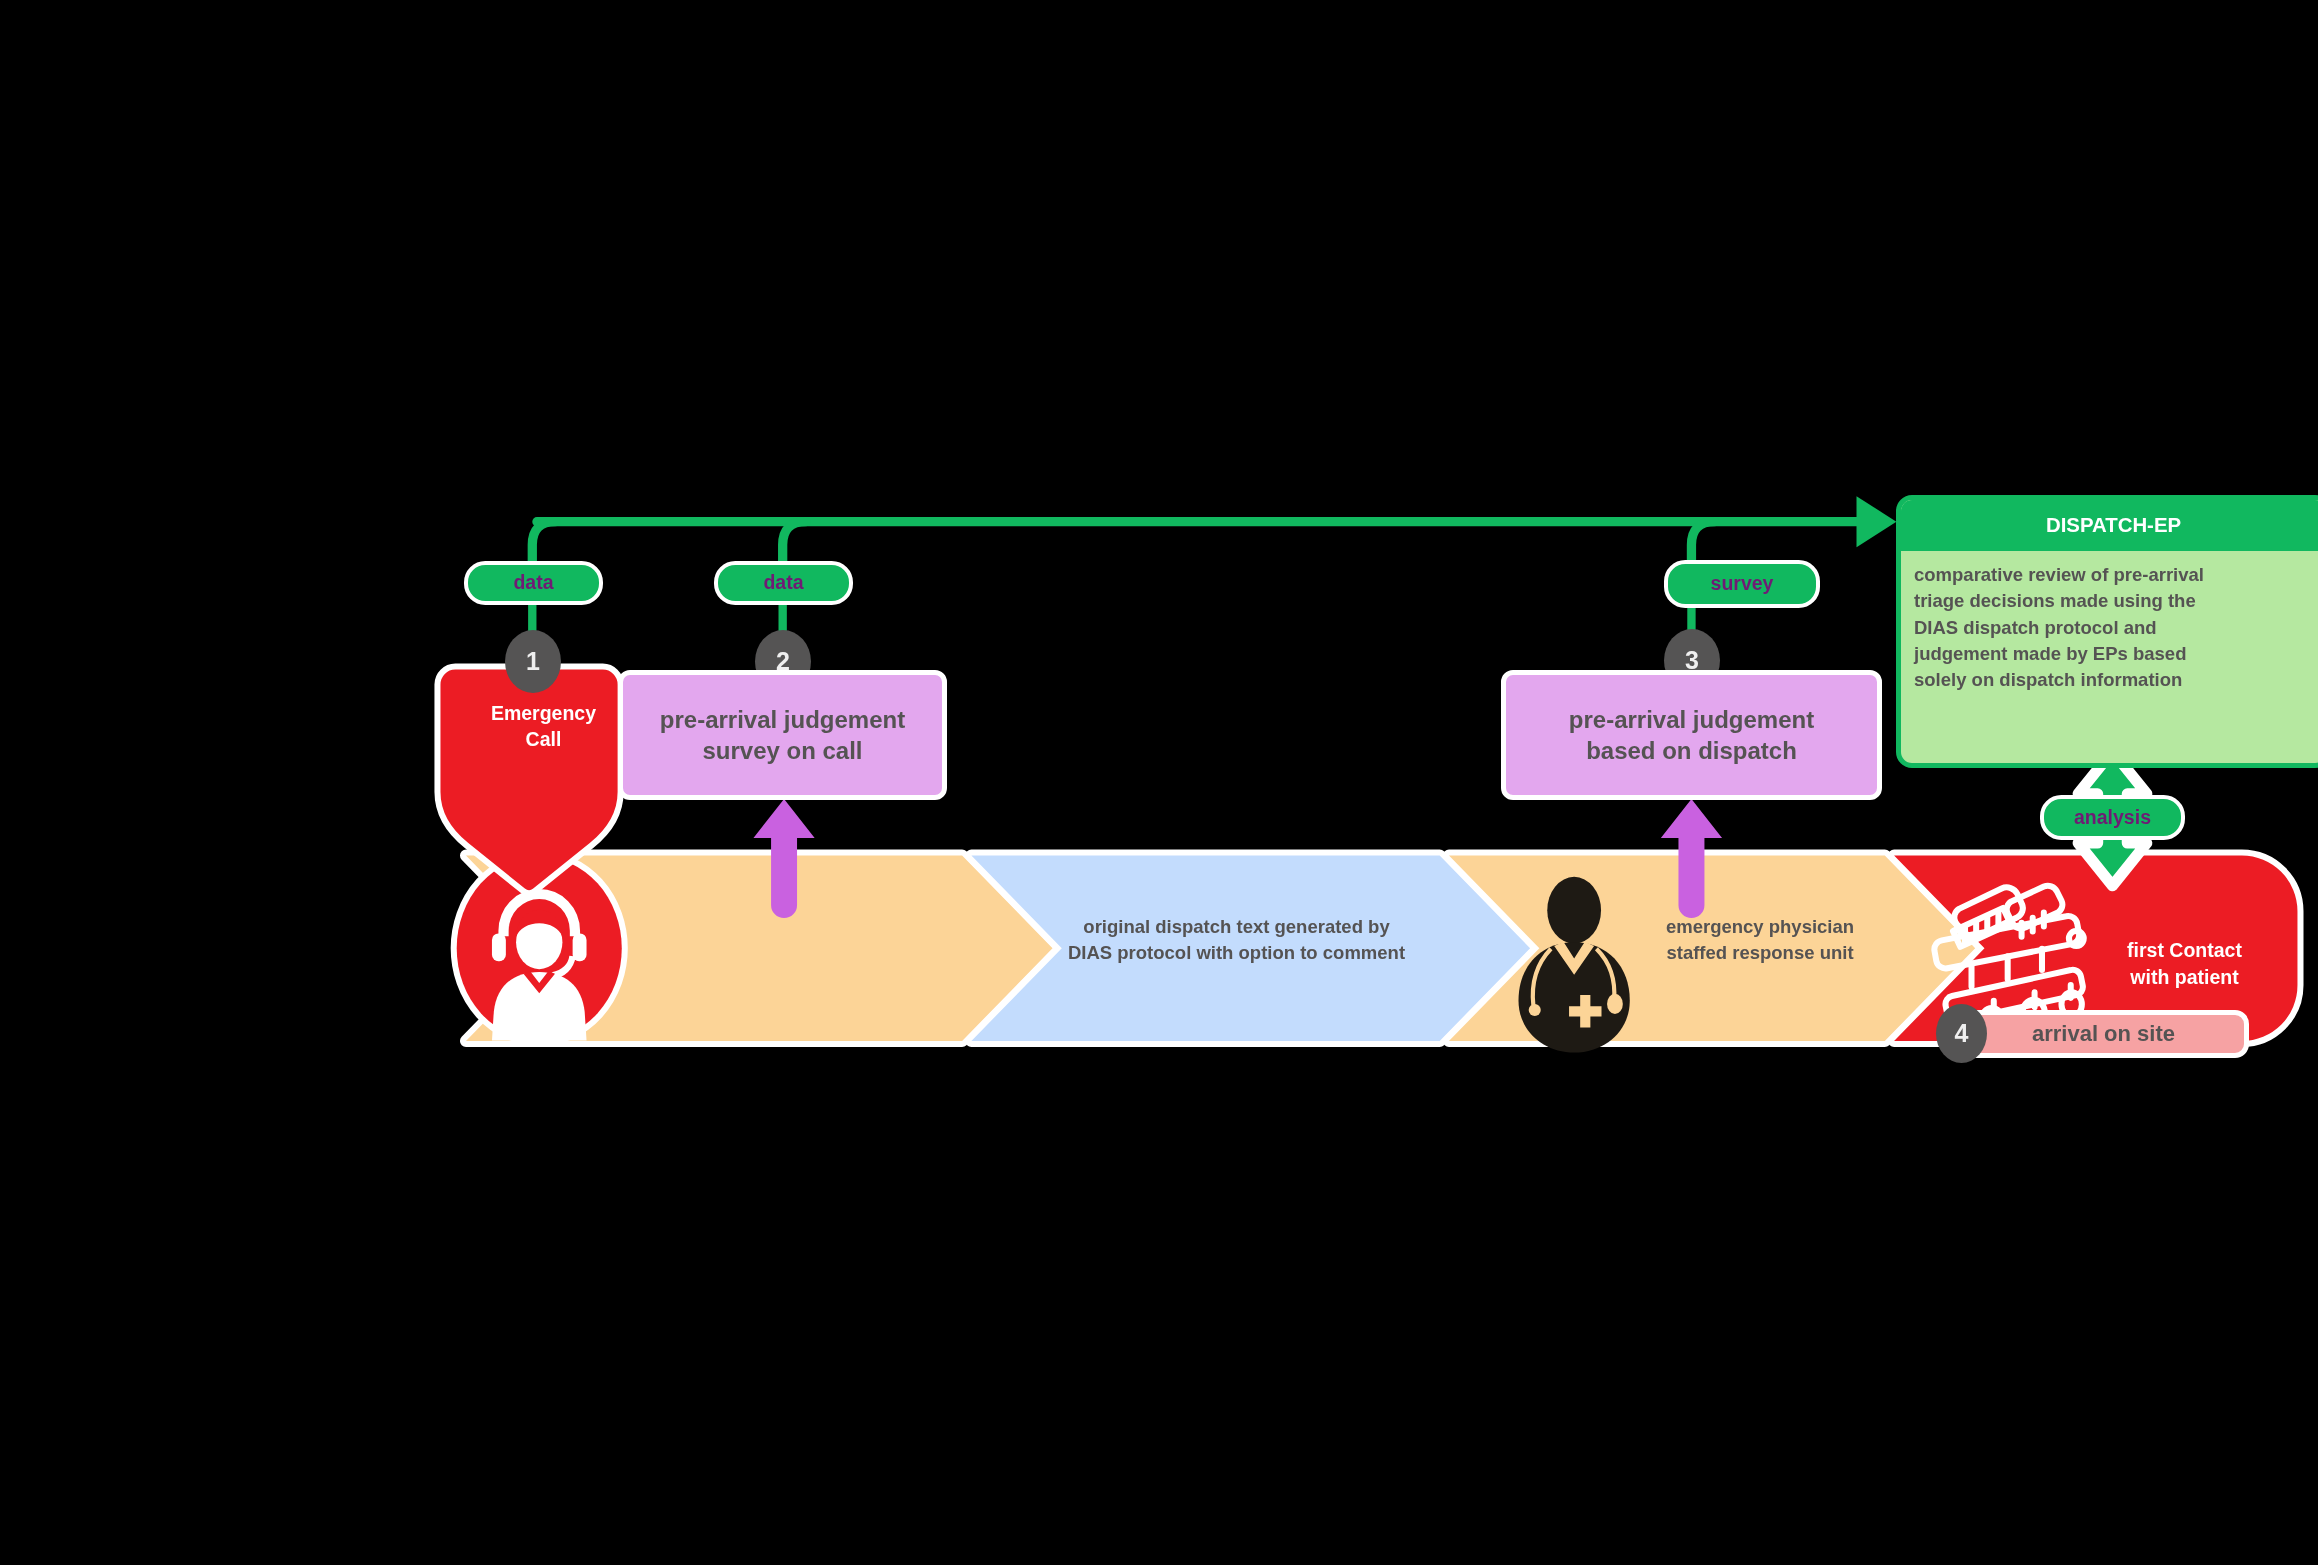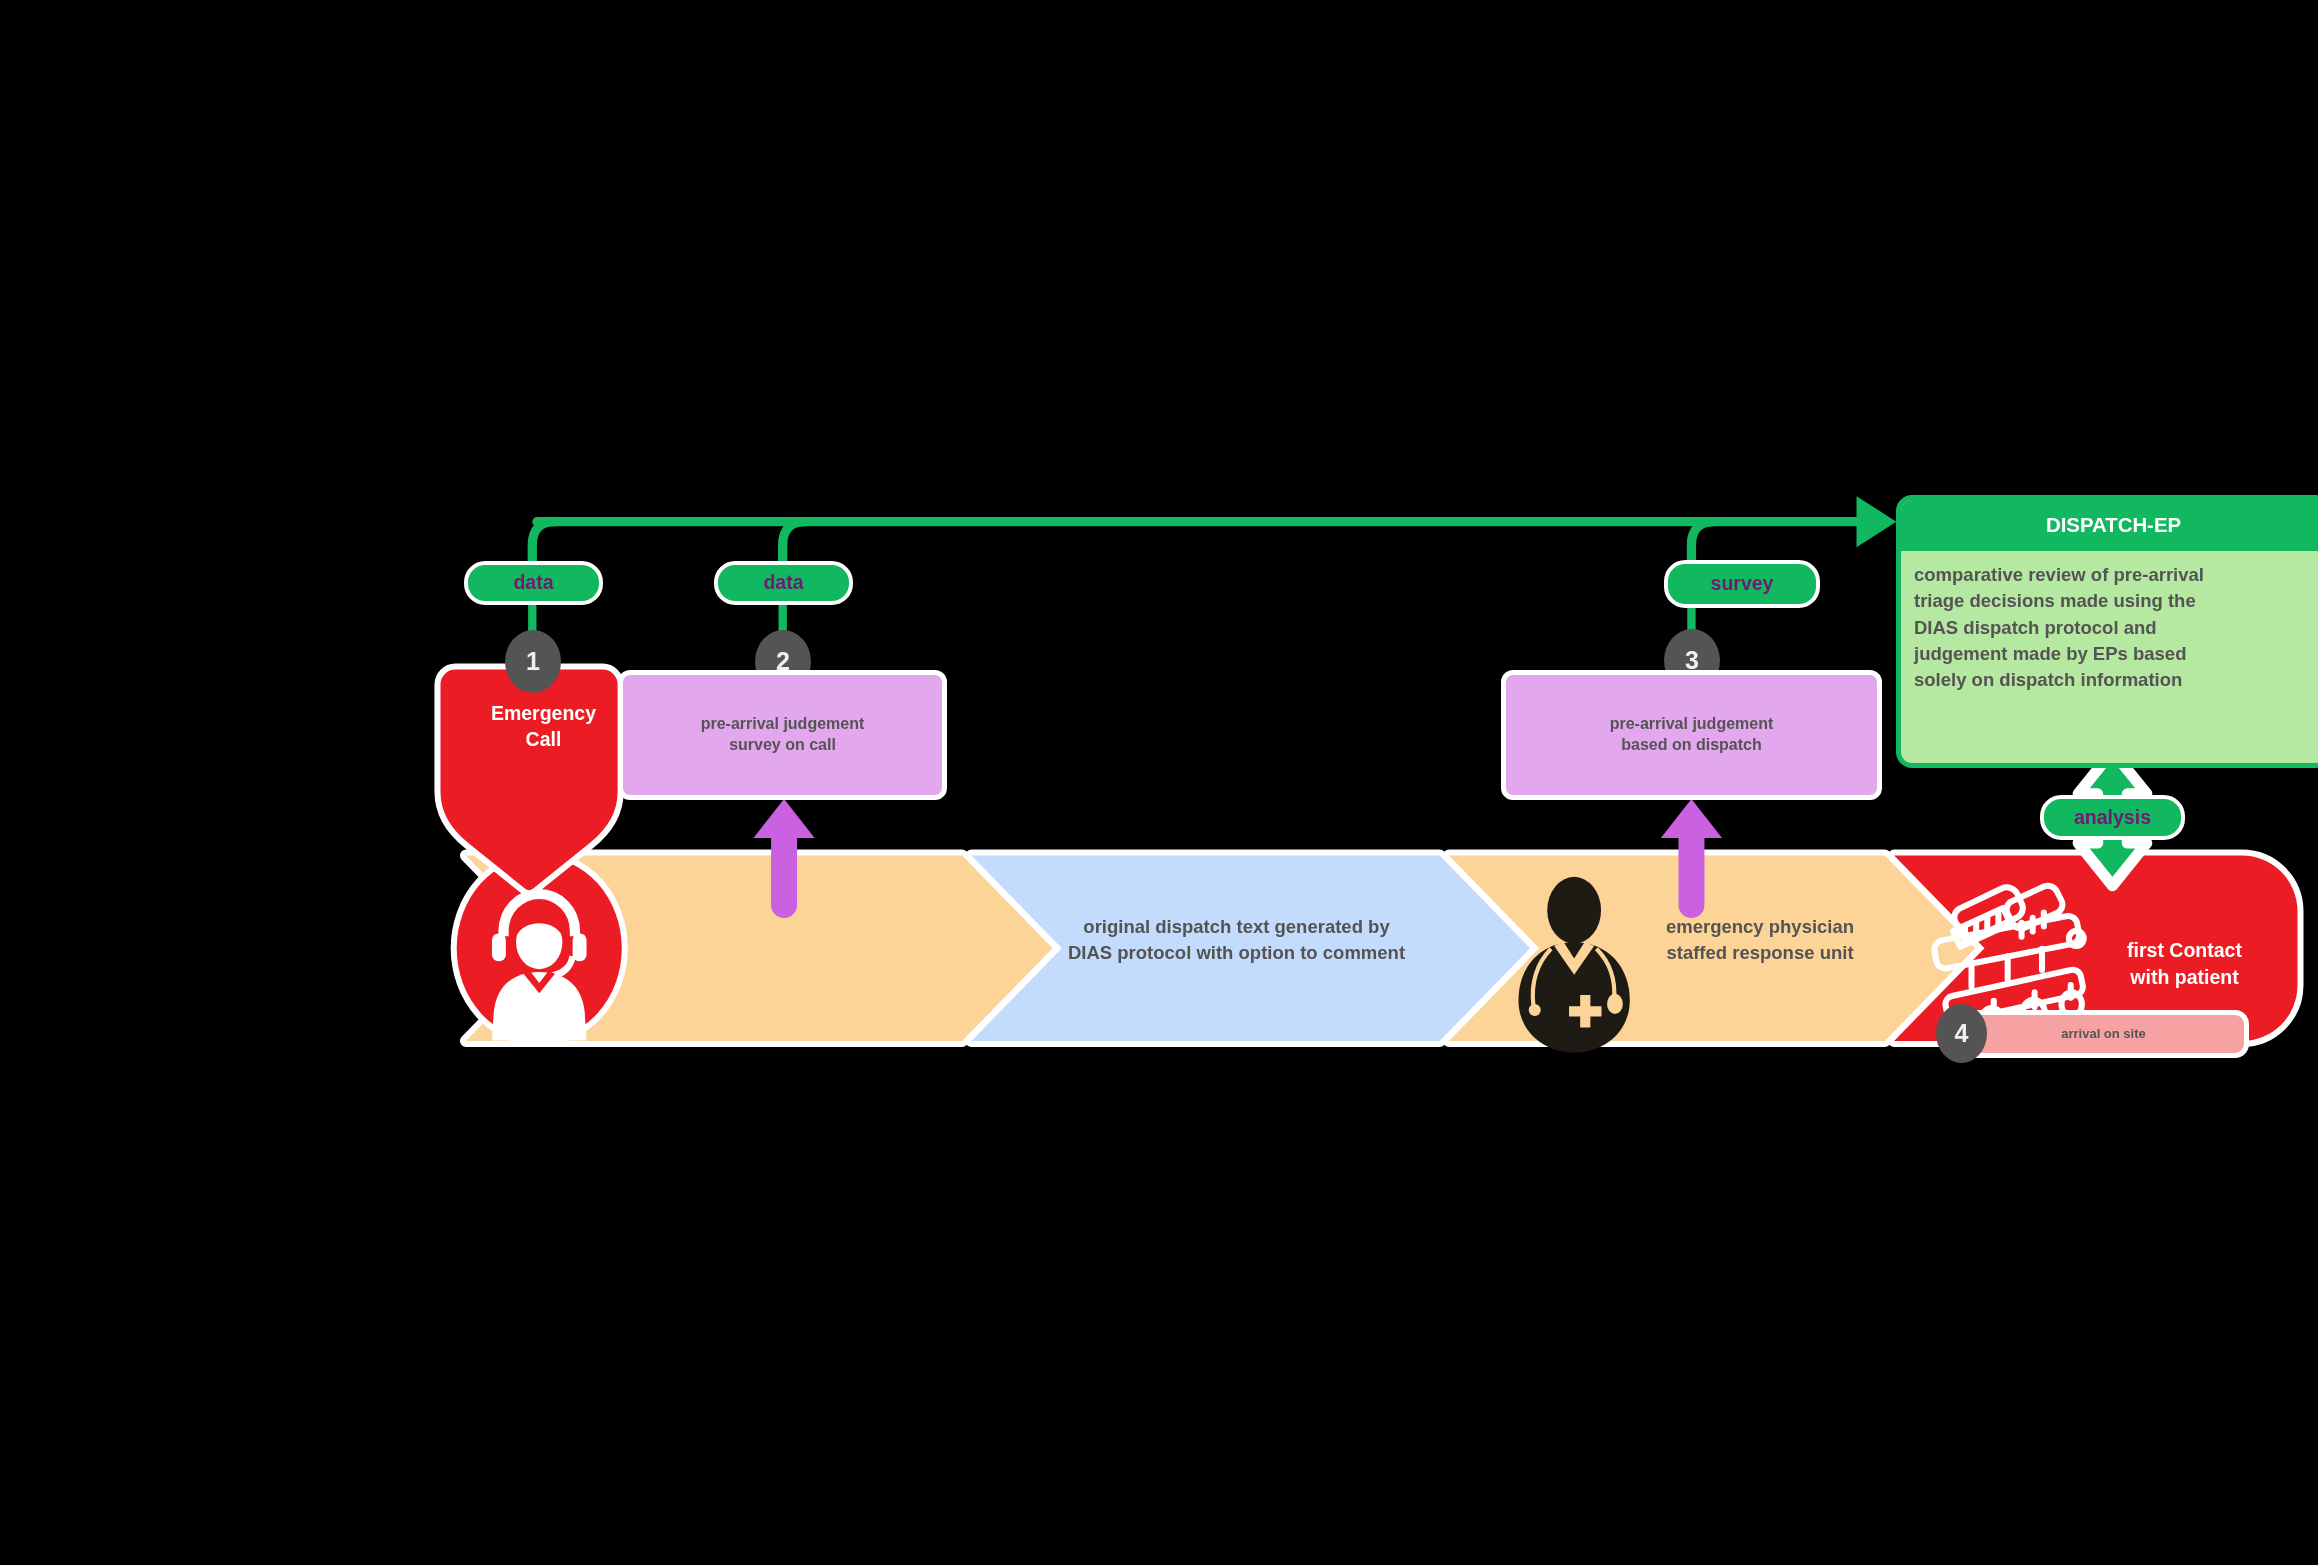--- a/index.html
+++ b/index.html
@@ -14,21 +14,21 @@
   
   .pill{background:#11B85F;border:4.6px solid #fff;border-radius:21.3px;
         color:#701a75;font-weight:bold;font-size:19.5px;}
 
   
   .numbadge{background:#555454;border-radius:50%;color:#efefef;
             font-weight:bold;font-size:25px;}
 
   
   .purplebox{background:#E3A7EE;border:5.6px solid #fff;border-radius:12px;
-             color:#555353;font-weight:bold;font-size:16px;padding:0 4px;}
+             color:#555353;font-weight:bold;font-size:24px;padding:0 4px;}
 
   
   .shield-label{position:absolute;color:#fff;font-weight:bold;font-size:19.5px;
                 text-align:center;line-height:1.32;}
 
   
   .dcard{border:5.6px solid #11B85F;border-radius:16px;background:#B5E8A0;
          overflow:hidden;box-sizing:border-box;}
   .dcard-head{background:#11B85F;color:#fff;font-weight:bold;font-size:20.4px;
               height:51px;display:flex;align-items:center;justify-content:center;
@@ -37,21 +37,21 @@
               padding:11px 13px 4.6px 13px;text-align:left;}
 
   
   .chev-label{position:absolute;color:#555353;font-weight:bold;font-size:18.5px;
               text-align:center;line-height:1.40;}
   .red-label{position:absolute;color:#fff;font-weight:bold;font-size:19.5px;
              text-align:center;line-height:1.40;margin-top:24px;}
 
   
   .arrival{background:#F6A2A3;border:5.6px solid #fff;border-radius:14px;
-           color:#555353;font-weight:bold;font-size:13px;}
+           color:#555353;font-weight:bold;font-size:22px;}
 </style>
 </head>
 <body>
 
 <div id="stage">
 
   <svg class="layer" viewBox="0 0 6000 3375">
 
     <g>
 

